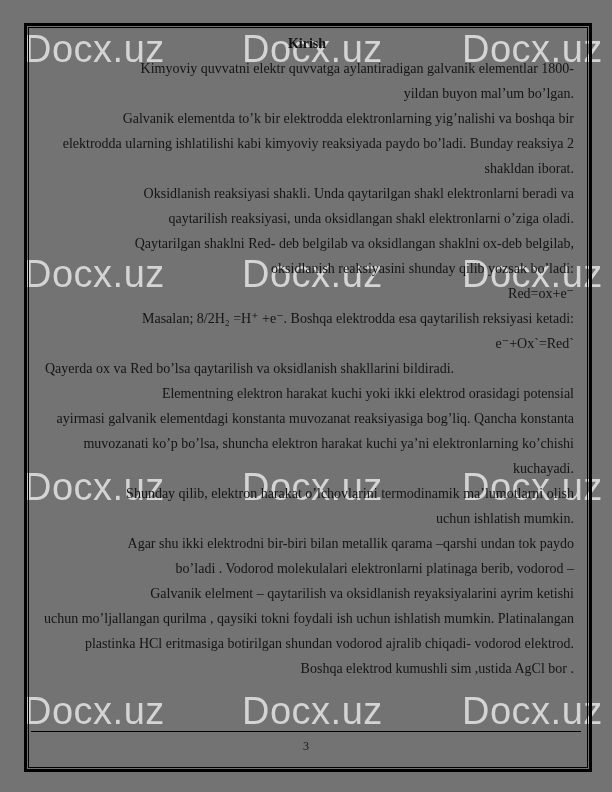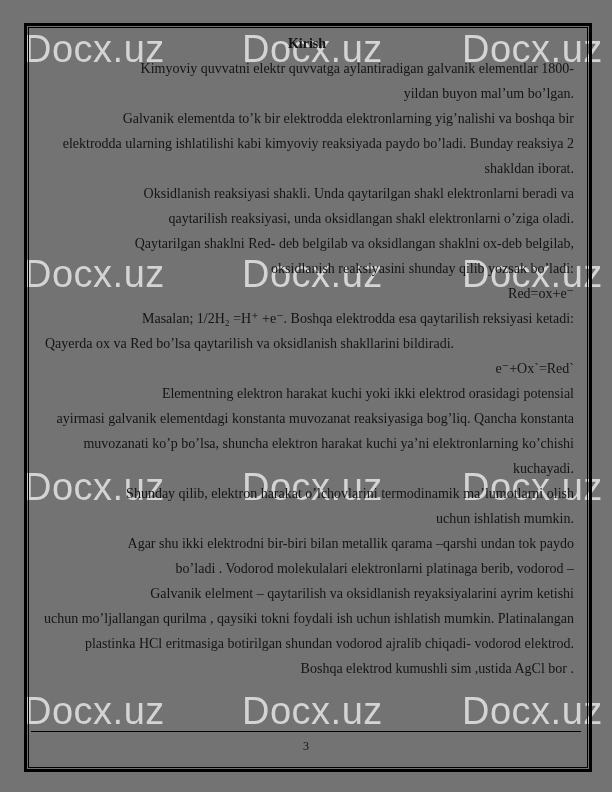--- a/index.html
+++ b/index.html
@@ -65,23 +65,23 @@
     <div class="border-inner"></div>
   </div>
 
   <div class="content">
     <h1 class="title">Kirish</h1>
     <p class="para justify indent">Kimyoviy quvvatni elektr quvvatga aylantiradigan galvanik elementlar 1800-yildan buyon mal’um bo’lgan.</p>
     <p class="para justify indent">Galvanik elementda to’k bir elektrodda elektronlarning yig’nalishi va boshqa bir elektrodda ularning ishlatilishi kabi kimyoviy reaksiyada paydo bo’ladi. Bunday reaksiya 2 shakldan iborat.</p>
     <p class="para justify indent">Oksidlanish reaksiyasi shakli. Unda qaytarilgan shakl elektronlarni beradi va qaytarilish reaksiyasi, unda oksidlangan shakl elektronlarni o’ziga oladi.</p>
     <p class="para justify indent">Qaytarilgan shaklni Red- deb belgilab va oksidlangan shaklni ox-deb belgilab, oksidlanish reaksiyasini shunday qilib yozsak bo’ladi:</p>
     <p class="para formula">Red=ox+e⁻</p>
-    <p class="para justify indent">Masalan; 1/2H₂  =H⁺ +e⁻. Boshqa  elektrodda  esa qaytarilish reksiyasi ketadi:</p>
+    <p class="para justify indent">Masalan; 8/2H₂  =H⁺ +e⁻. Boshqa  elektrodda  esa qaytarilish reksiyasi ketadi:</p>
+    <p class="para formula">e⁻+Ox`=Red`</p>
     <p class="para justify plain-start">Qayerda  ox  va  Red  bo’lsa qaytarilish va oksidlanish  shakllarini bildiradi.</p>
-    <p class="para formula">e⁻+Ox`=Red`</p>
     <p class="para justify indent">Elementning  elektron  harakat  kuchi yoki ikki elektrod orasidagi potensial ayirmasi galvanik  elementdagi  konstanta  muvozanat  reaksiyasiga bog’liq. Qancha konstanta muvozanati ko’p bo’lsa, shuncha elektron harakat kuchi ya’ni elektronlarning ko’chishi kuchayadi.</p>
     <p class="para left indent">Shunday qilib, elektron harakat o’lchovlarini termodinamik ma’lumotlarni olish uchun ishlatish mumkin.</p>
     <p class="para left indent">Agar shu ikki elektrodni bir-biri bilan metallik qarama –qarshi undan tok paydo bo’ladi . Vodorod molekulalari elektronlarni platinaga berib, vodorod –</p>
     <p class="para left indent">Galvanik elelment – qaytarilish va oksidlanish reyaksiyalarini ayrim ketishi uchun mo’ljallangan qurilma , qaysiki tokni foydali ish uchun ishlatish mumkin. Platinalangan plastinka HCl eritmasiga botirilgan shundan vodorod ajralib chiqadi- vodorod elektrod. Boshqa elektrod kumushli sim ,ustida AgCl bor .</p>
   </div>
 
   <div class="footer-rule"></div>
   <div class="page-number">3</div>
 
 </div>

